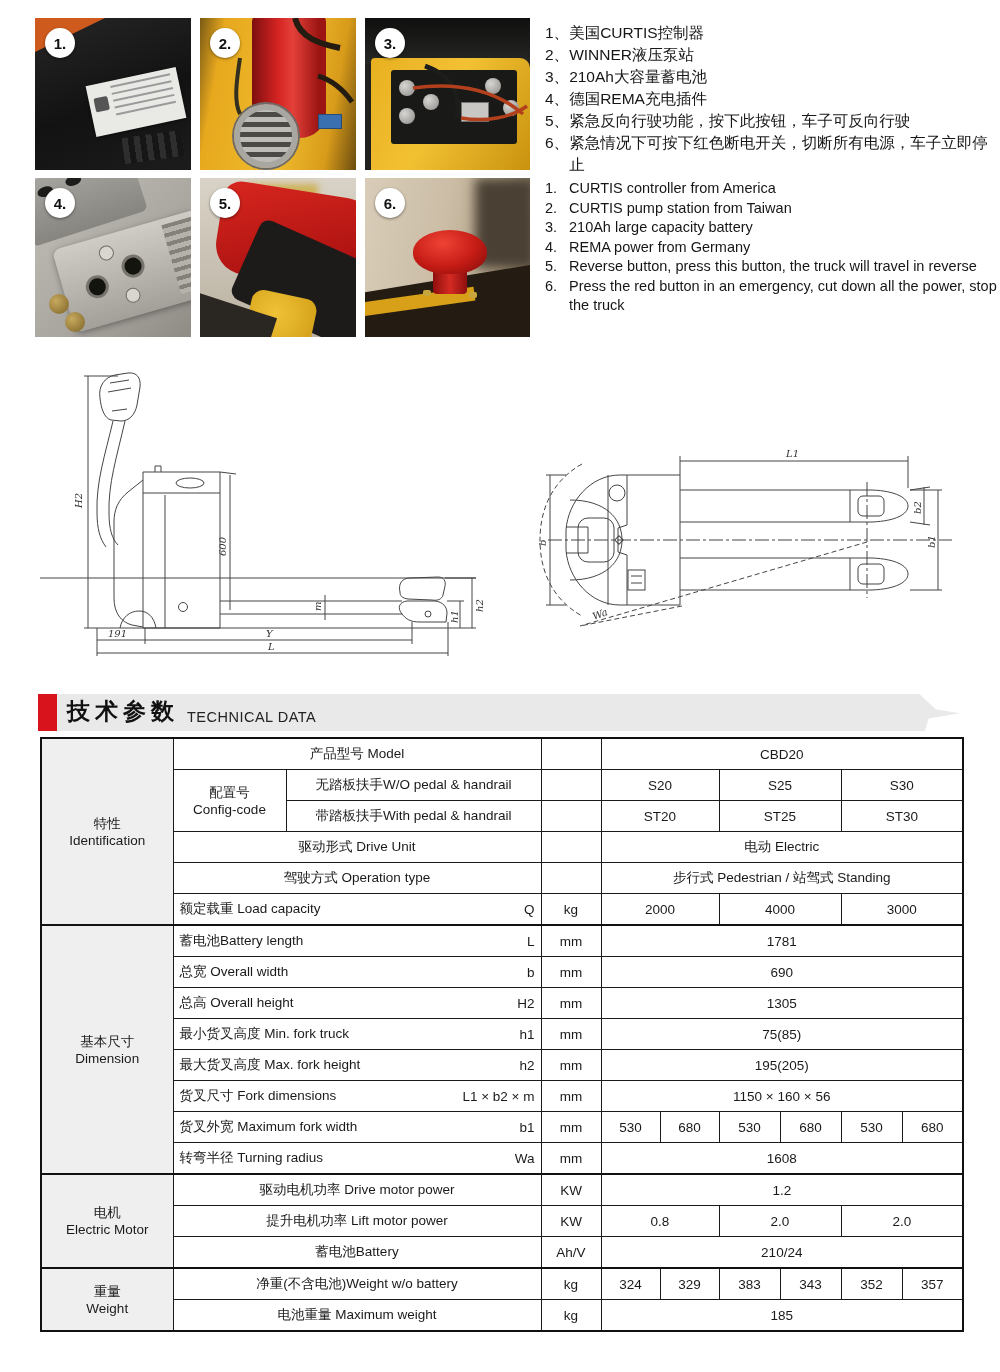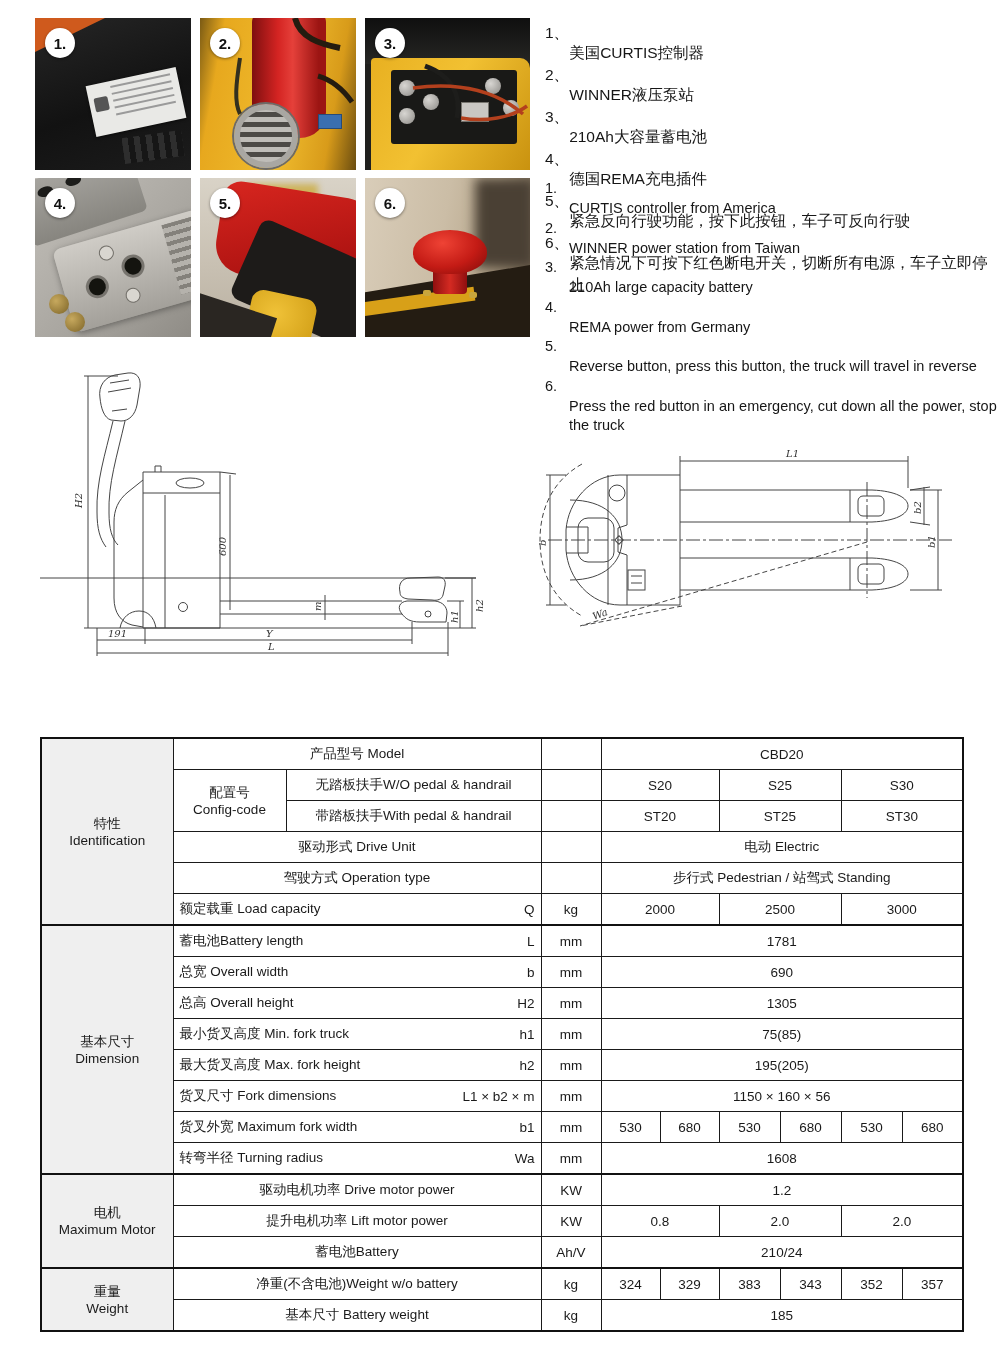--- a/index.html
+++ b/index.html
@@ -49,21 +49,21 @@
   .p6-stripe{position:absolute;left:-10px;bottom:28px;width:120px;height:14px;background:#d8a018;transform:rotate(-8deg);}
   .p6-stem{position:absolute;left:68px;top:86px;width:34px;height:30px;background:linear-gradient(90deg,#8f0f0f,#d42a22,#8f0f0f);border-radius:4px;}
   .p6-cap{position:absolute;left:48px;top:52px;width:74px;height:44px;background:radial-gradient(ellipse at 40% 30%,#ef4335,#c41b15 55%,#7e0b08);border-radius:50% 50% 46% 46%;}
   .p6-bolt{position:absolute;width:8px;height:6px;background:#c9a63c;border-radius:2px;}
 
   
   .cn-list{position:absolute;left:545px;top:22px;width:450px;font-size:15.5px;line-height:22px;color:#161616;}
   .en-list{position:absolute;left:545px;top:179px;width:452px;font-size:14.5px;line-height:19.5px;color:#161616;}
   .feat{display:flex;}
   .feat .n{flex:0 0 24px;}
-  .feat .t{flex:1;margin-top:20px;}
+  .feat .t{flex:1;}
 
   
   .draw{position:absolute;}
   .draw path,.draw line,.draw ellipse,.draw circle,.draw rect{stroke:#454545;fill:none;stroke-width:1;}
   .draw text{font-family:"DejaVu Serif","Liberation Serif",serif;font-style:italic;font-size:10px;fill:#333;stroke:none;}
 
   
   .sec-header{position:absolute;left:38px;top:694px;width:922px;height:37px;background:#e9e9e9;
               clip-path:polygon(0 0,95.6% 0,97.4% 42%,100% 52%,96.6% 66%,96.2% 100%,0 100%);
               display:flex;align-items:flex-end;}
@@ -195,21 +195,21 @@
       </div>
   </div>
 
   <div class="en-list">
     <div class="feat">
         <span class="n">1.</span>
         <span class="t">CURTIS controller from America</span>
       </div>
     <div class="feat">
         <span class="n">2.</span>
-        <span class="t">WINNER power station from Taiwan</span>
+        <span class="t">CURTIS pump station from Taiwan</span>
       </div>
     <div class="feat">
         <span class="n">3.</span>
         <span class="t">210Ah large capacity battery</span>
       </div>
     <div class="feat">
         <span class="n">4.</span>
         <span class="t">REMA power from Germany</span>
       </div>
     <div class="feat">
@@ -331,20 +331,25 @@
     <line x1="390" y1="92" x2="410" y2="95"></line>
     <line x1="404" y1="57" x2="404" y2="95"></line>
     <text transform="translate(401,84) rotate(-90)">b2</text>
 
     <line x1="390" y1="60" x2="422" y2="60"></line>
     <line x1="390" y1="160" x2="422" y2="160"></line>
     <line x1="418" y1="60" x2="418" y2="160"></line>
     <text transform="translate(415,118) rotate(-90)">b1</text>
   </svg>
 
+  <div class="sec-header">
+    <div class="red"></div>
+    <div class="cn">技术参数</div>
+    <div class="en">TECHNICAL DATA</div>
+  </div>
 
   <table class="spec">
     <colgroup>
       <col style="width:132px">
         <col style="width:113px">
         <col style="width:255px">
         <col style="width:60px">
       <col style="width:59px">
         <col style="width:59px">
         <col style="width:61px">
@@ -392,21 +397,21 @@
       </tr>
       <tr>
         <td class="lbl" colspan="2">
           <div class="lr">
               <span>额定载重 Load capacity</span>
               <span class="sym">Q</span>
             </div>
         </td>
         <td>kg</td>
         <td colspan="2">2000</td>
-        <td colspan="2">2500</td>
+        <td colspan="2">4000</td>
         <td colspan="2">3000</td>
       </tr>
 
       <tr class="secrow">
         <td class="sec" rowspan="8">
           <div>基本尺寸</div>
           <div>Dimension</div>
         </td>
         <td class="lbl" colspan="2">
           <div class="lr">
@@ -489,21 +494,21 @@
               <span class="sym">Wa</span>
             </div>
         </td>
         <td>mm</td>
         <td colspan="6">1608</td>
       </tr>
 
       <tr class="secrow">
         <td class="sec" rowspan="3">
           <div>电机</div>
-          <div>Maximum Motor</div>
+          <div>Electric Motor</div>
         </td>
         <td class="lbl" colspan="2">驱动电机功率 Drive motor power</td>
         <td>KW</td>
         <td colspan="6">1.2</td>
       </tr>
       <tr>
         <td class="lbl" colspan="2">提升电机功率 Lift motor power</td>
         <td>KW</td>
         <td colspan="2">0.8</td>
         <td colspan="2">2.0</td>
@@ -523,20 +528,20 @@
         <td class="lbl" colspan="2">净重(不含电池)Weight w/o battery</td>
         <td>kg</td>
         <td>324</td>
         <td>329</td>
         <td>383</td>
         <td>343</td>
         <td>352</td>
         <td>357</td>
       </tr>
       <tr>
-        <td class="lbl" colspan="2">基本尺寸 Battery weight</td>
+        <td class="lbl" colspan="2">电池重量 Maximum weight</td>
         <td>kg</td>
         <td colspan="6">185</td>
       </tr>
     </tbody>
   </table>
 
 </div>
 
 </body></html>

